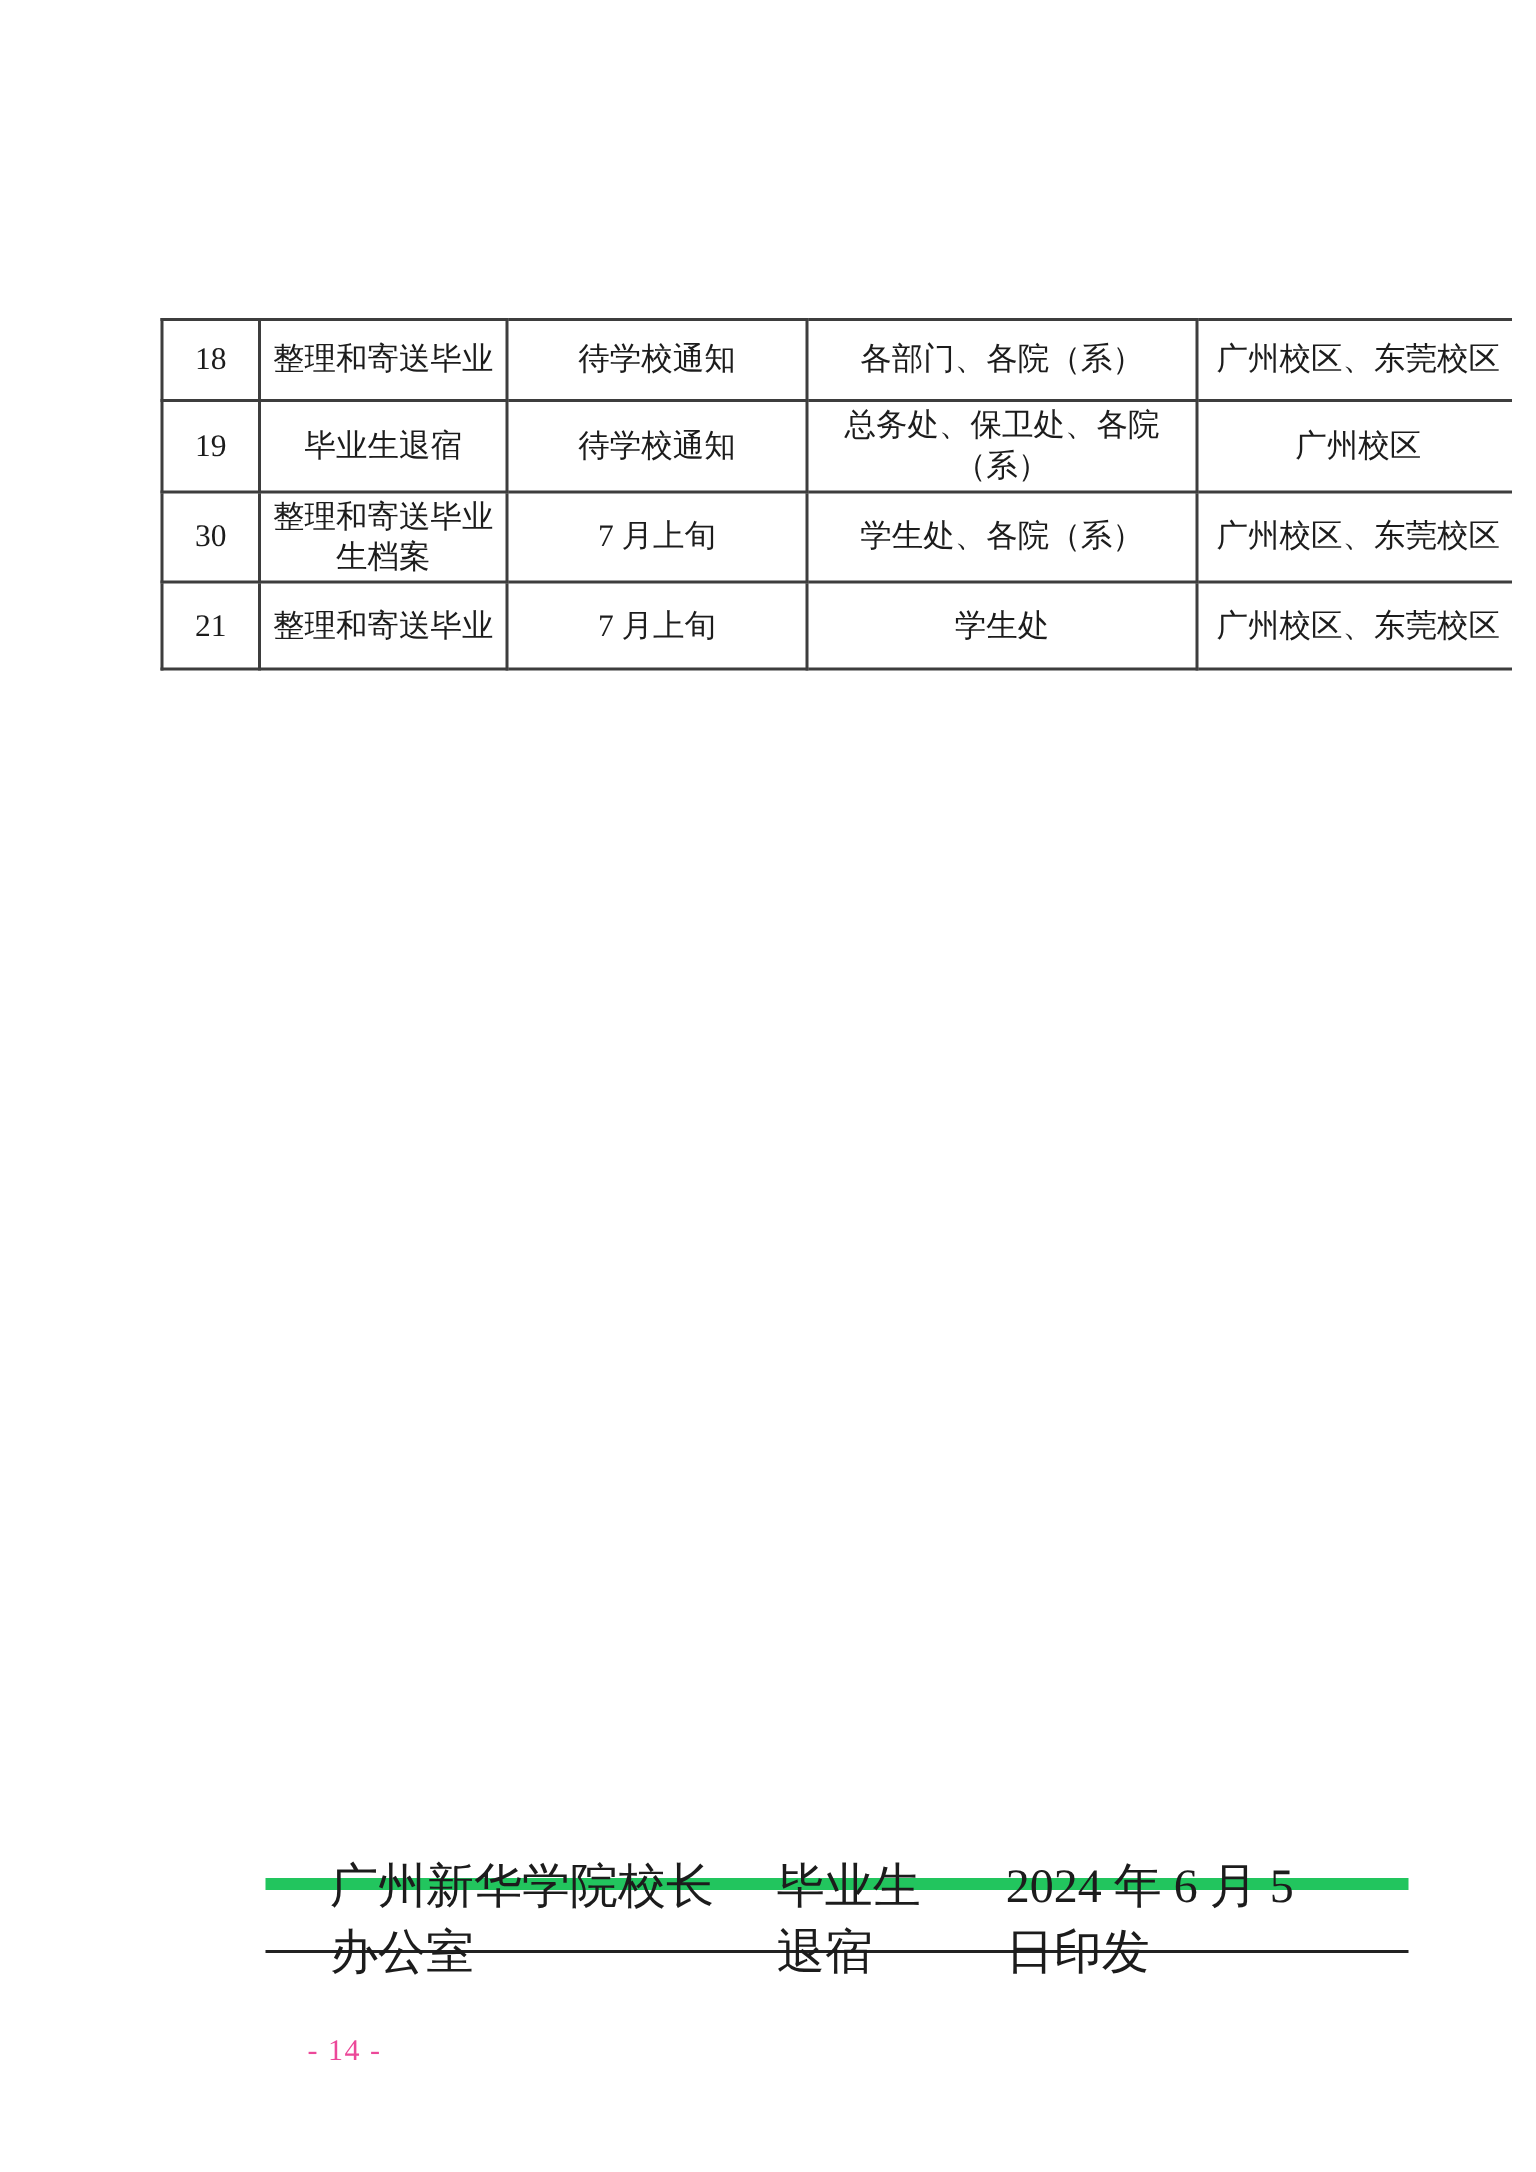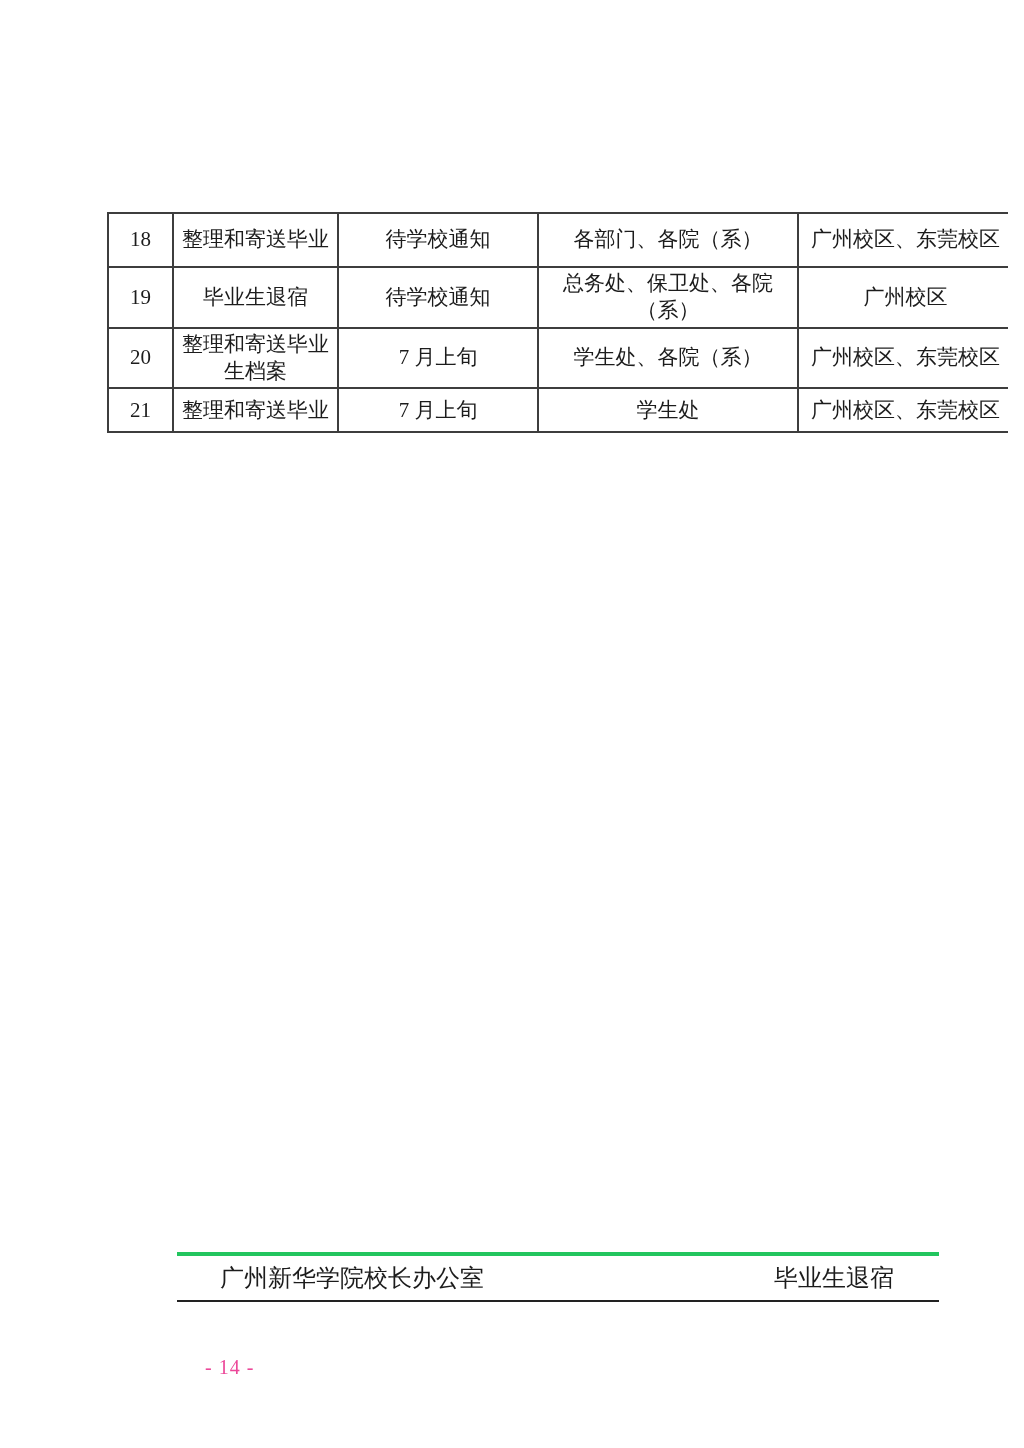--- a/index.html
+++ b/index.html
@@ -27,34 +27,34 @@
     vertical-align: middle;
     font-size: 21px;
     line-height: 1.3;
     white-space: pre-line;
     padding: 2px 3px;
     color: #1c1c1c;
   }
   .row-18 { height: 54px; }
   .row-19 { height: 54px; margin-top: 44px; }
   .row-20 { height: 56px; }
-  .row-21 { height: 44px; }
+  .row-21 { height: 58px; }
   .footer-rule {
     position: absolute;
     left: 145px;
     top: 1220px;
     width: 762px;
     height: 50px;
-    border-top: 4px solid #22c55e;
+    border-top: 8px solid #22c55e;
     border-bottom: 2px solid #222222;
     display: flex;
     align-items: center;
     justify-content: space-between;
     padding: 0 29px 0 27px;
-    font-size: 24px;
+    font-size: 32px;
     color: #1c1c1c;
   }
   .page-number {
     position: absolute;
     left: 157px;
     top: 1308px;
     font-size: 20px;
     letter-spacing: 1px;
     color: #ec4899;
   }
@@ -81,37 +81,38 @@
         <td>广州校区、东莞校区</td>
       </tr>
       <tr class="row-19">
         <td>19</td>
         <td>毕业生退宿</td>
         <td>待学校通知</td>
         <td>总务处、保卫处、各院（系）</td>
         <td>广州校区</td>
       </tr>
       <tr class="row-20">
-        <td>20</td>
+        <td>30</td>
         <td>整理和寄送毕业
 生档案</td>
         <td>7 月上旬</td>
         <td>学生处、各院（系）</td>
         <td>广州校区、东莞校区</td>
       </tr>
       <tr class="row-21">
         <td>21</td>
         <td>整理和寄送毕业</td>
         <td>7 月上旬</td>
         <td>学生处</td>
         <td>广州校区、东莞校区</td>
       </tr>
     </tbody>
   </table>
 
   <div class="footer-rule">
     <span>广州新华学院校长办公室</span>
     <span>毕业生退宿</span>
+    <span>2024 年 6 月 5 日印发</span>
   </div>
 
   <div class="page-number">- 14 -</div>
 
 </div>
 
 </body></html>

